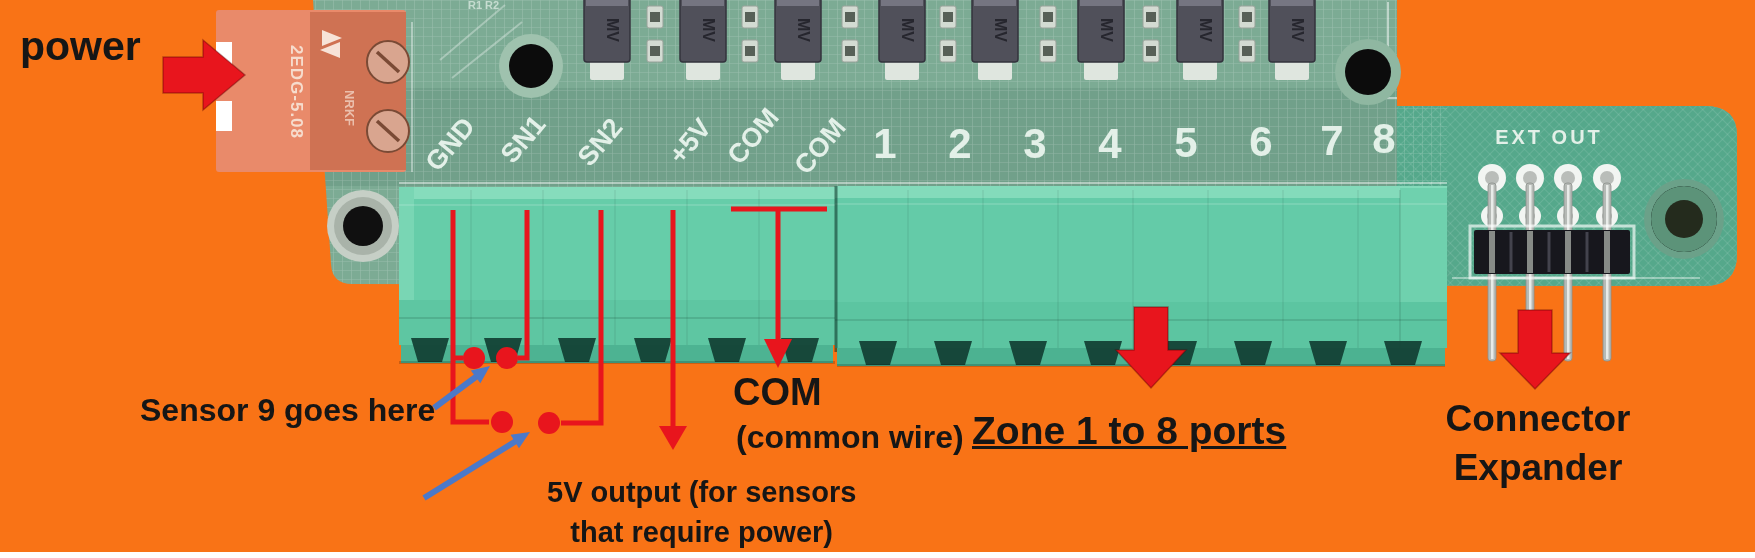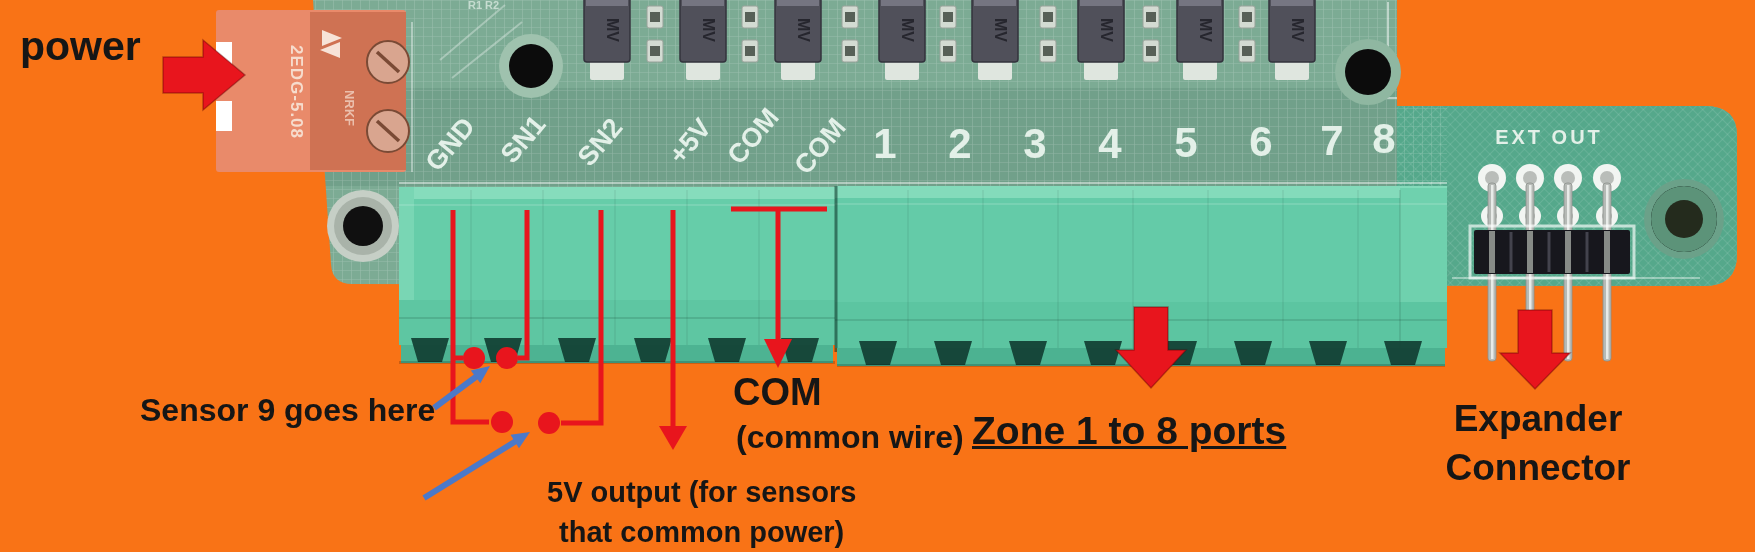--- a/index.html
+++ b/index.html
@@ -341,26 +341,26 @@
 </svg>
 
 <div class="lbl lbl-power">
   <div>power</div>
 </div>
 
 <div class="lbl lbl-sensor1">Sensor 9 goes here</div>
 
 <div class="lbl lbl-5v">
   <div>5V output (for sensors</div>
-  <div>that common power)</div>
+  <div>that require power)</div>
 </div>
 
 <div class="lbl lbl-com-title">COM</div>
 <div class="lbl lbl-com-sub">(common wire)</div>
 
 <div class="lbl lbl-zone">Zone 1 to 8 ports</div>
 
 <div class="lbl lbl-expander">
+  <div>Connector</div>
   <div>Expander</div>
-  <div>Connector</div>
 </div>
 
 </div>
 
 </body></html>

